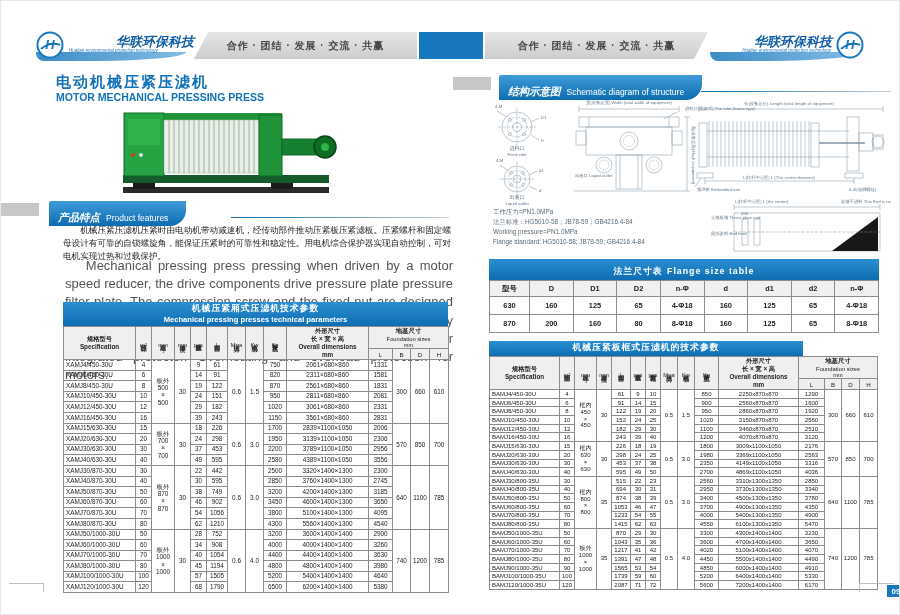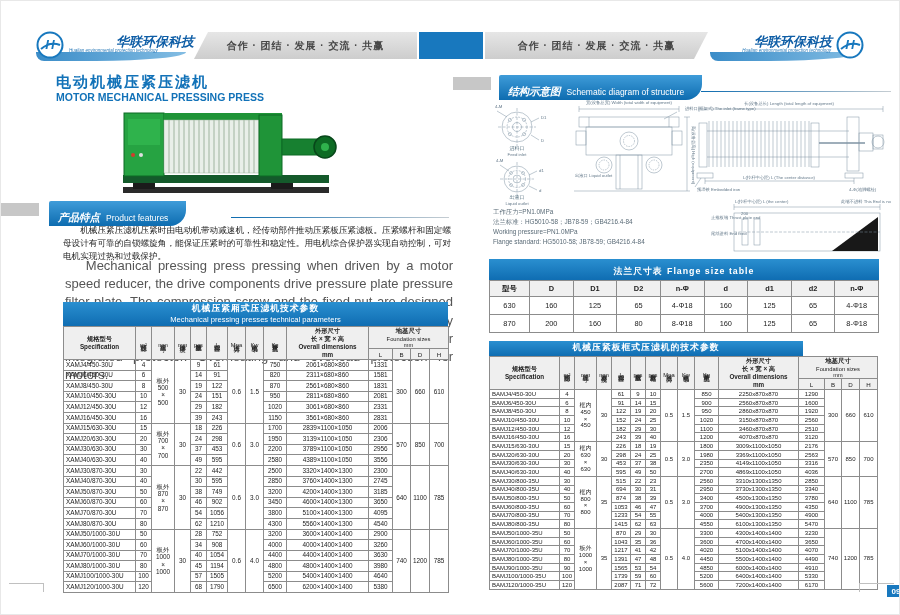--- a/index.html
+++ b/index.html
@@ -35,34 +35,34 @@
   .ribbon-line{position:absolute;height:1px;background:linear-gradient(90deg,#0d6cb0,#c6cdd2);}
   
   .feat-cn{position:absolute;left:62px;top:223px;width:388px;font-size:8.6px;line-height:1.5;color:#222;
     text-align:justify;text-indent:2em;}
   .feat-en{position:absolute;left:64px;top:256px;width:388px;font-size:13px;line-height:1.4;color:#555;
     text-align:justify;text-indent:1.6em;}
   
   .tbl-wrap{position:absolute;}
   .tbl-title{background:linear-gradient(180deg,#2a8fd0,#0f6db2);color:#fff;text-align:center;padding:1px 0 2px;}
   .tbl-title .tcn{font-size:8.8px;font-weight:bold;letter-spacing:1px;}
-  .tbl-title .ten{font-size:7.6px;font-weight:normal;}
+  .tbl-title .ten{font-size:7.6px;font-weight:bold;}
   table{border-collapse:collapse;table-layout:fixed;width:100%;}
   .spec th,.spec td{border:1px solid #8c8c8c;text-align:center;vertical-align:middle;padding:0;overflow:hidden;color:#222;}
   .spec thead th{background:#efefef;font-weight:normal;}
   .spec .hl{font-size:6.3px;font-weight:bold;line-height:1.25;}
   .vtxt{writing-mode:vertical-rl;margin:2px auto 0;font-size:6.2px;letter-spacing:.5px;line-height:1;}
   .unit{font-size:5.8px;margin:1px 0;}
   .fnd-cn{font-size:6.4px;font-weight:bold;} .fnd-en{font-size:5.8px;} .fnd-unit{font-size:5.6px;}
   .spec th.sub{font-size:6.2px;height:10px;}
   .spec-l td{font-size:6.4px;height:9.6px;line-height:1;}
   .spec-r td{font-size:6px;height:7.7px;line-height:1;}
   .spec td.grp{white-space:pre-line;line-height:1.15;}
   .spec td.mdl{text-align:left;padding-left:2px;}
-  .flange th,.flange td{border:1px solid #8c8c8c;text-align:center;font-size:7.4px;color:#222;}
+  .flange th,.flange td{border:1px solid #8c8c8c;text-align:center;font-size:7.4px;color:#222;font-weight:bold;}
   .flange th{background:#f0f0f0;height:13px;font-weight:bold;}
   .flange td{height:15px;}
   
   .schem{position:absolute;left:488px;top:94px;width:402px;height:158px;}
   .schem text{font-size:4.3px;fill:#64798a;}
   .schem .cap{font-size:5px;fill:#55707f;}
   .notes{position:absolute;left:492px;top:206px;width:230px;font-size:6.4px;line-height:1.55;color:#5a6b77;}
   
   .photo{position:absolute;left:118px;top:102px;width:226px;height:97px;}
   

